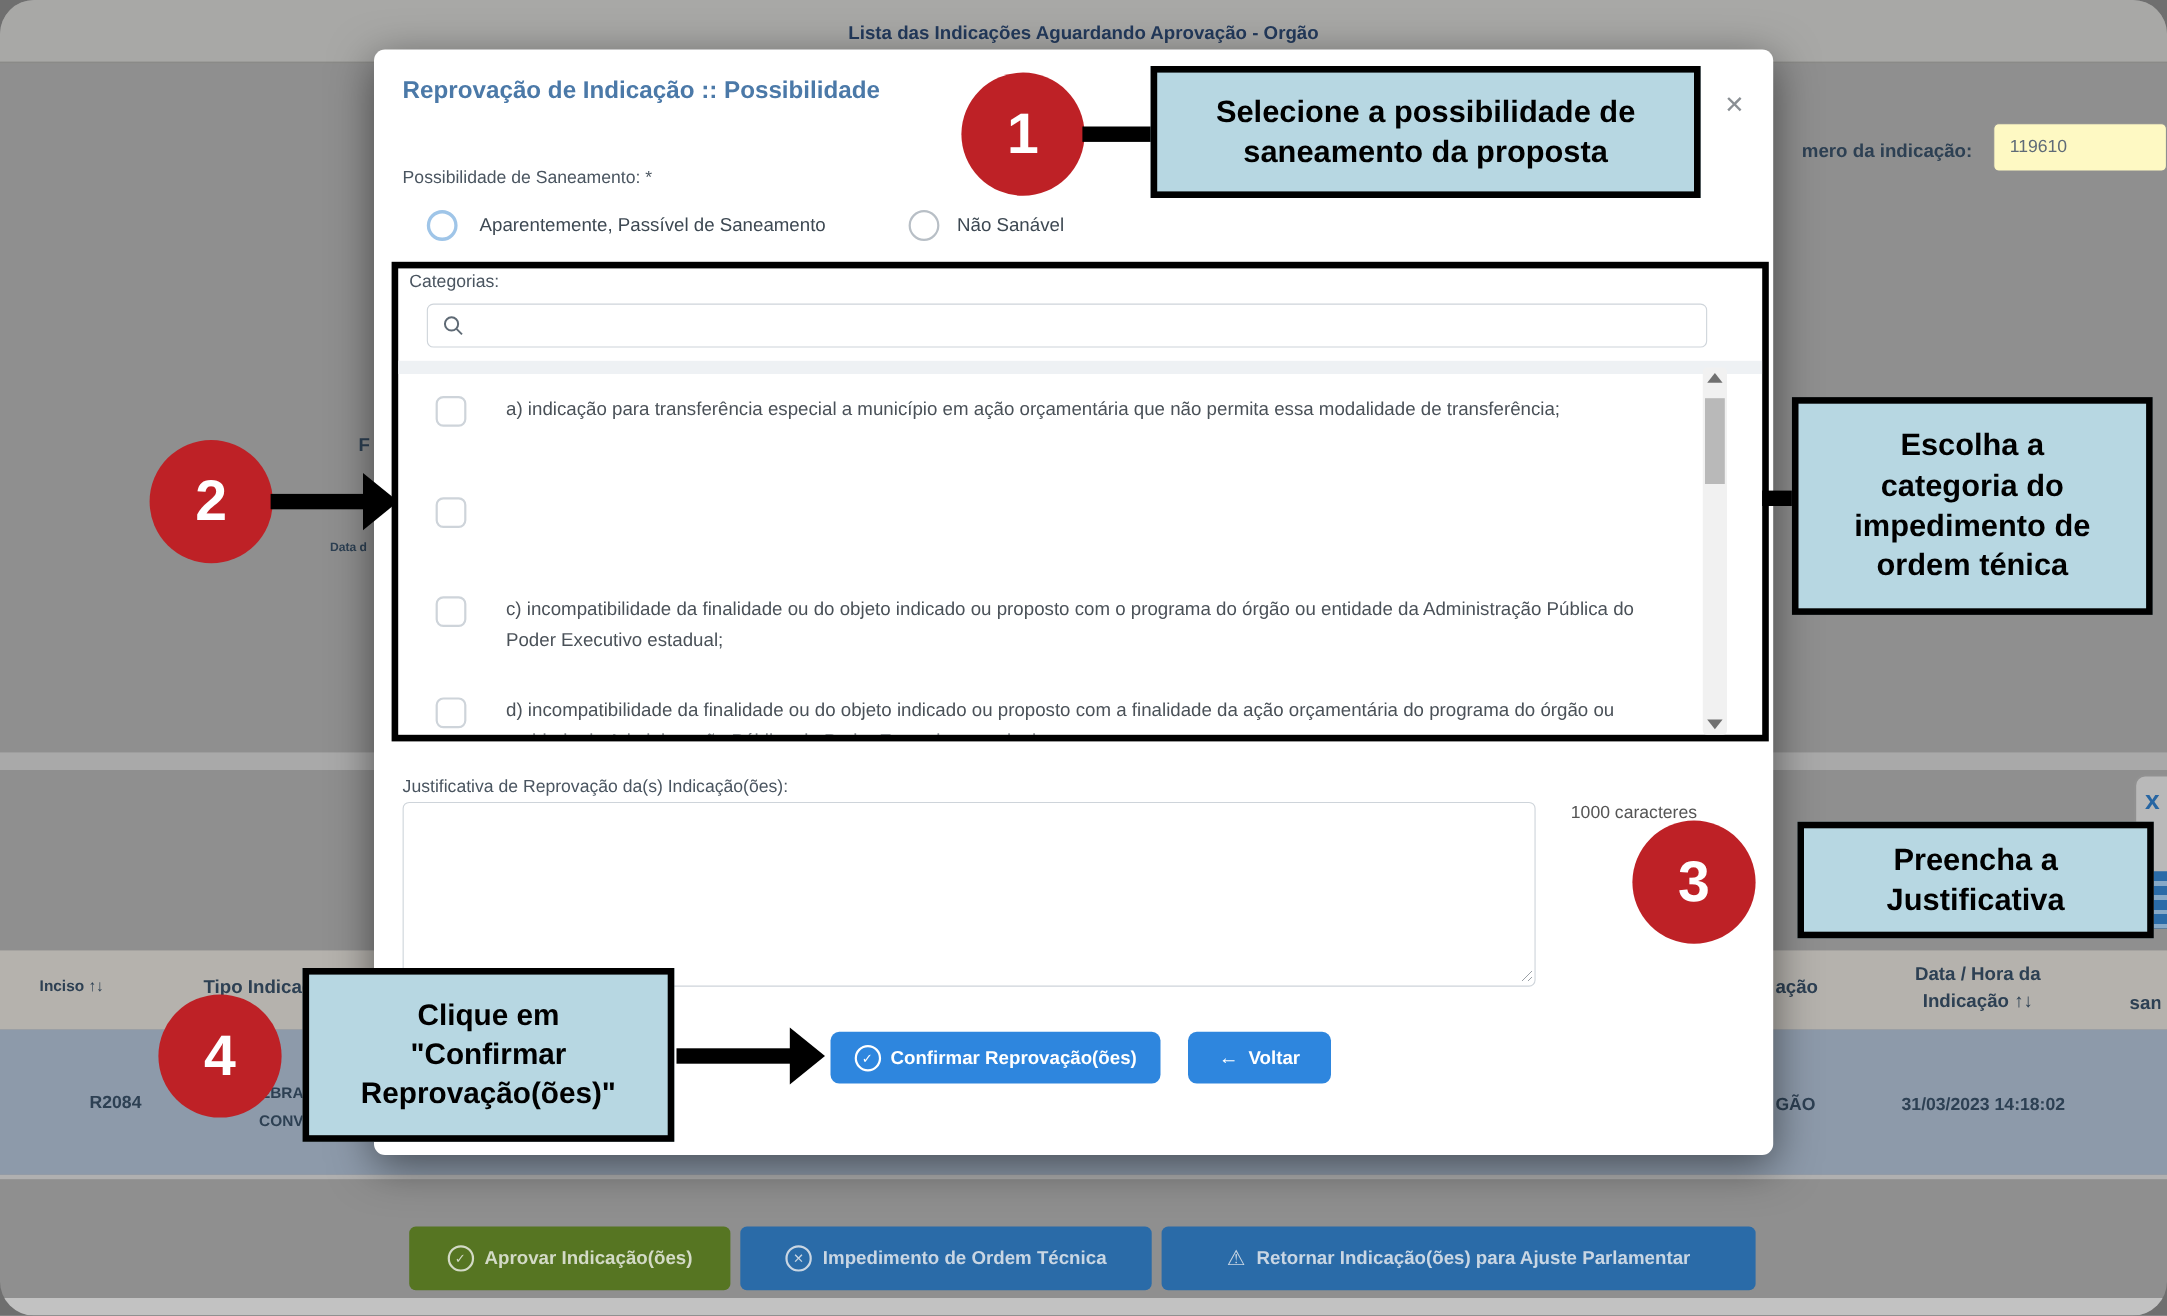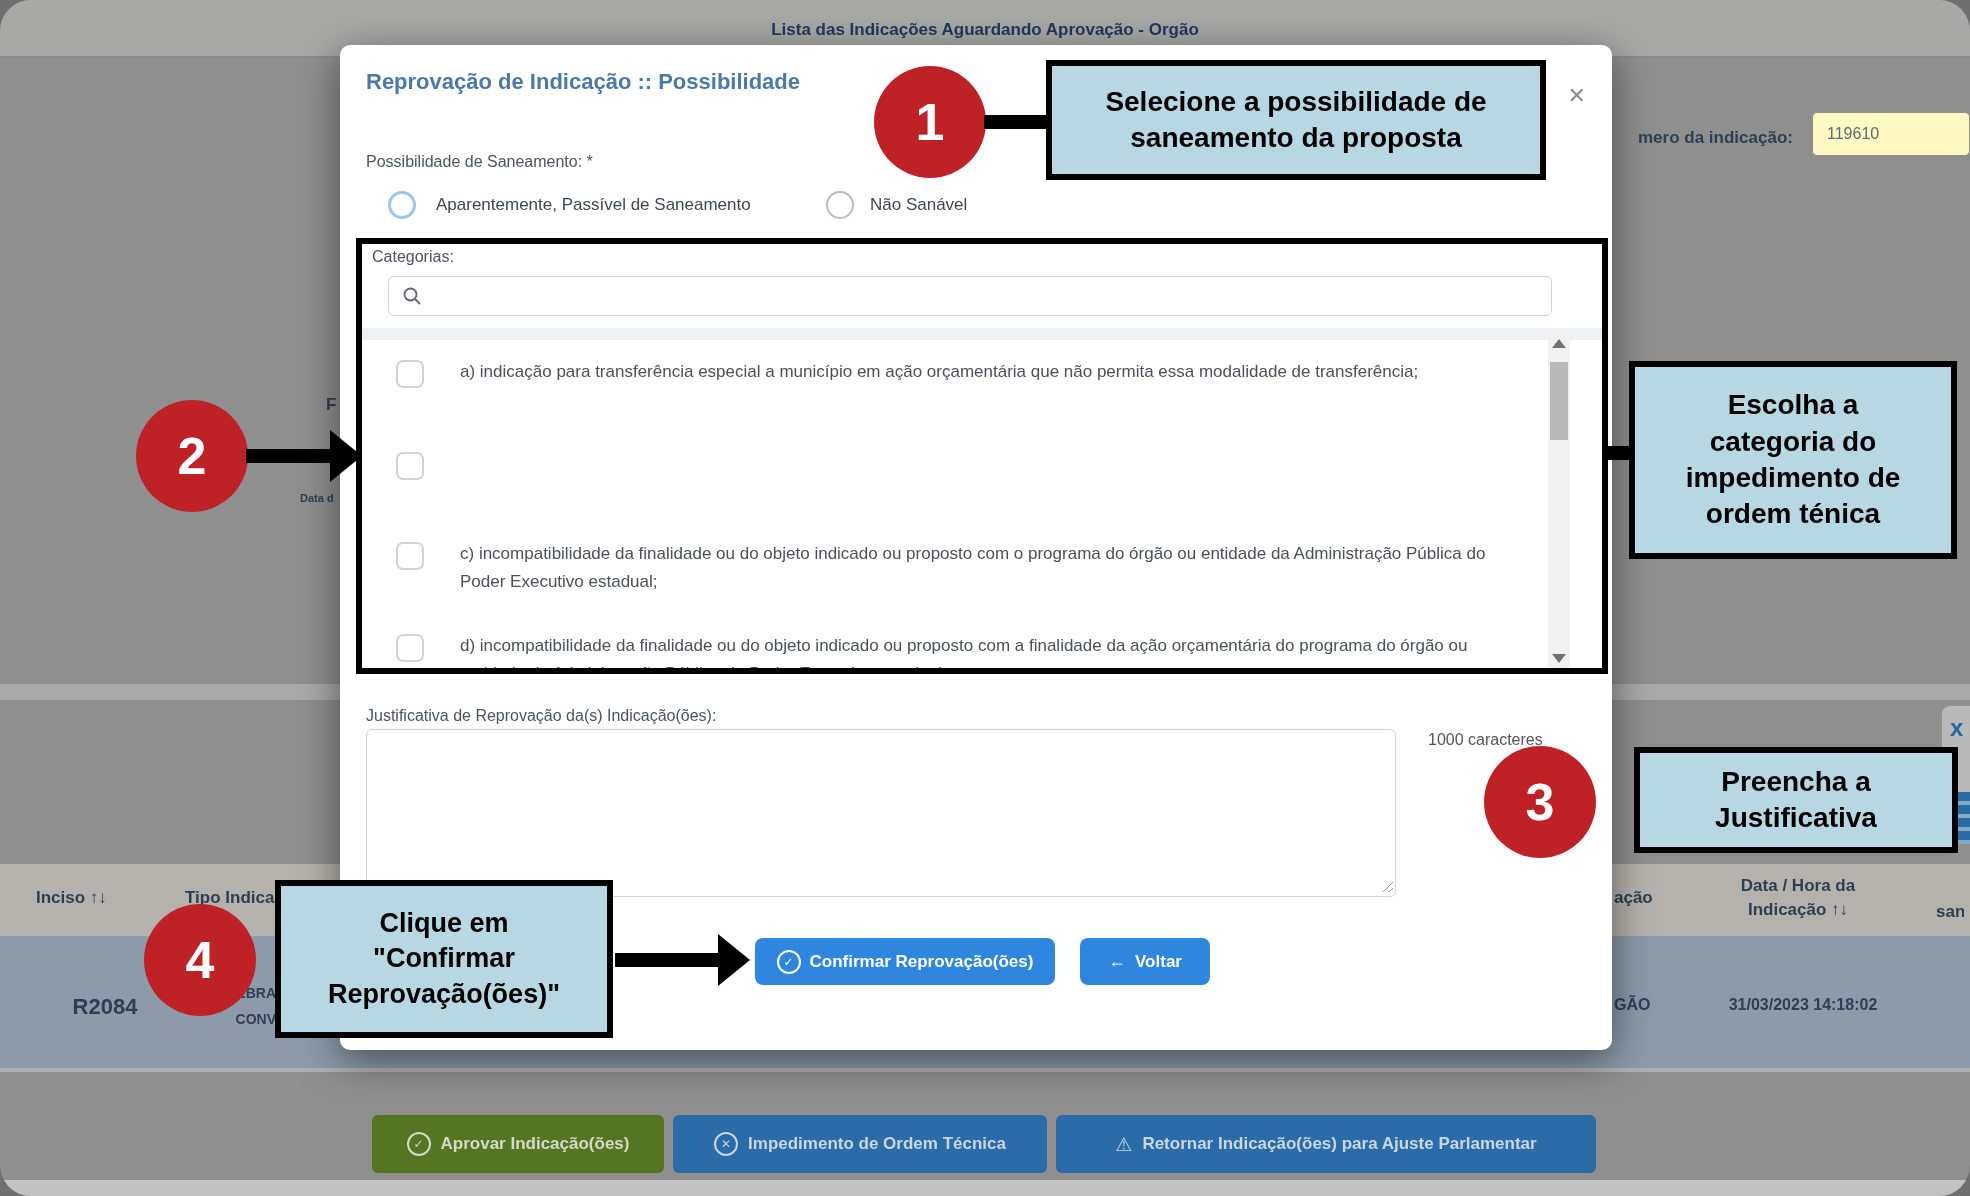--- a/index.html
+++ b/index.html
@@ -51,34 +51,34 @@
   <div class="abs bgtext" style="left:326px;top:395px;font-size:17px;z-index:2;">F</div>
   <div class="abs bgtext" style="left:268px;top:492px;font-size:11px;z-index:2;margin-left:32px;">Data d</div>
 
   <div class="band" style="top:684px;height:16px;background:#a9a9a9;z-index:1;"></div>
 
   <div class="band" style="top:864px;height:72px;background:#b5b2ad;z-index:1;"></div>
   <div class="band" style="top:936px;height:132px;background:#8d9aaa;z-index:1;"></div>
   <div class="band" style="top:1068px;height:4px;background:#b0b0b0;z-index:1;"></div>
   <div class="band" style="top:1180px;height:16px;background:#c2c2c2;z-index:1;"></div>
 
-  <div class="abs bgtext" style="left:36px;top:888px;font-size:17px;z-index:2;">
+  <div class="abs bgtext" style="left:36px;top:888px;font-size:14px;z-index:2;">
     <span>Inciso</span>
     <span>↑↓</span>
   </div>
   <div class="abs bgtext" style="left:185px;top:888px;font-size:17px;white-space:nowrap;z-index:2;">Tipo Indicação</div>
   <div class="abs bgtext" style="left:1614px;top:888px;font-size:17px;z-index:2;">ação</div>
   <div class="abs bgtext" style="left:1698px;top:876px;width:200px;text-align:center;font-size:17px;z-index:2;">Data / Hora da</div>
   <div class="abs bgtext" style="left:1698px;top:900px;width:200px;text-align:center;font-size:17px;z-index:2;">
     <span>Indicação</span>
     <span>↑↓</span>
   </div>
   <div class="abs bgtext" style="left:1936px;top:902px;width:28px;overflow:hidden;font-size:17px;z-index:2;">san</div>
 
-  <div class="abs bgtext" style="left:60px;top:994px;width:90px;text-align:center;font-size:22px;z-index:2;">R2084</div>
+  <div class="abs bgtext" style="left:60px;top:994px;width:90px;text-align:center;font-size:16px;z-index:2;">R2084</div>
   <div class="abs bgtext" style="left:186px;top:980px;width:90px;text-align:right;font-size:14px;line-height:26px;z-index:2;">
     <div>EBRA</div>
     <div>CONV</div>
   </div>
   <div class="abs bgtext" style="left:1614px;top:996px;font-size:16px;z-index:2;">GÃO</div>
   <div class="abs bgtext" style="left:1698px;top:996px;width:210px;text-align:center;font-size:16px;z-index:2;">31/03/2023 14:18:02</div>
 
   <div class="abs" style="left:1940px;top:704px;width:60px;height:90px;background:#b9b9b9;border:2px solid #919191;border-radius:10px;z-index:2;">
     <span style="position:absolute;left:8px;top:8px;color:#2766a3;font-weight:bold;font-size:24px;">x</span>
   </div>

